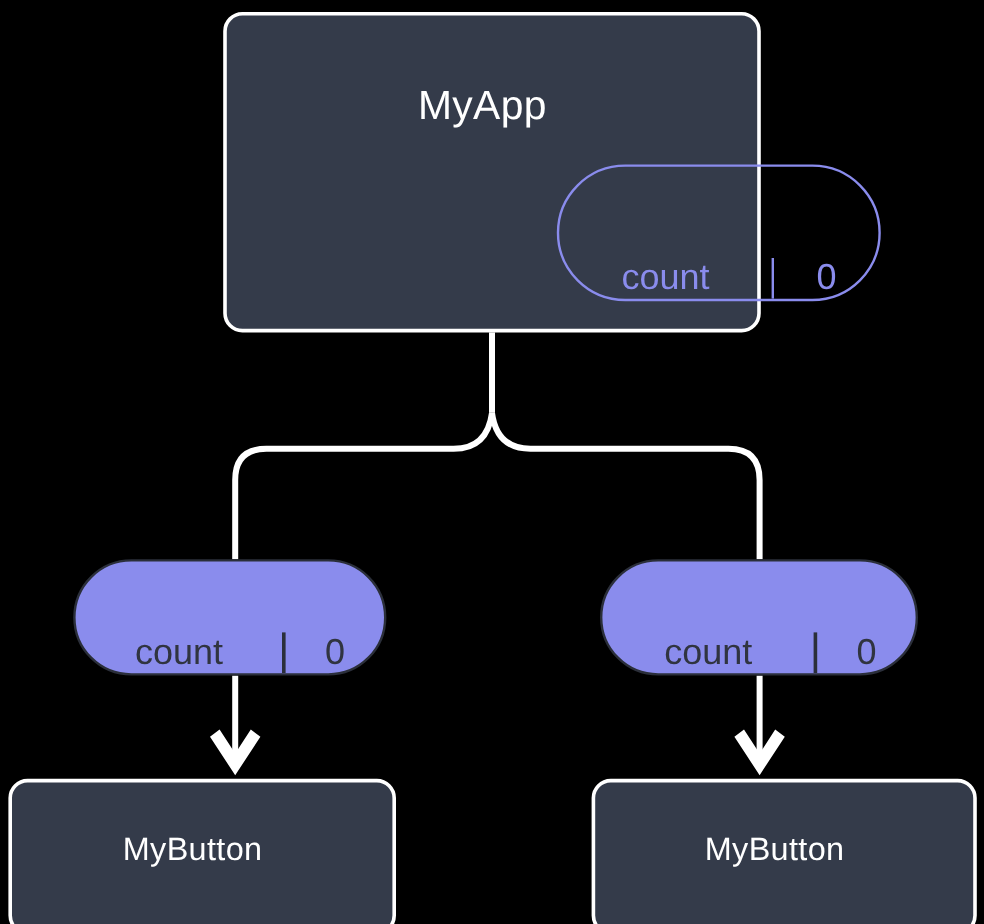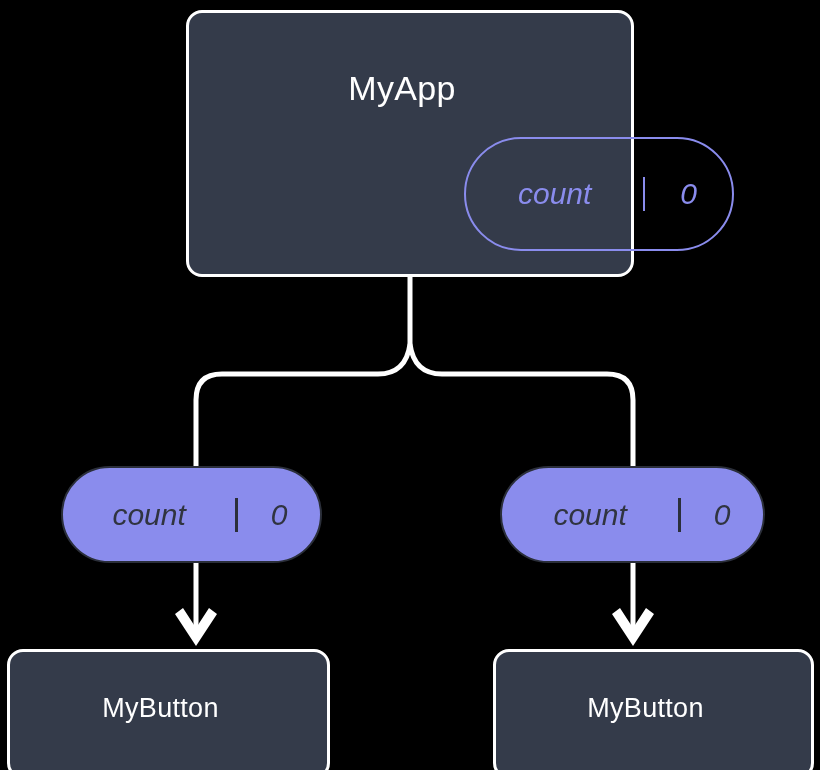--- a/index.html
+++ b/index.html
@@ -73,24 +73,23 @@
   .leaf-title {
     top: 41px;
     font-size: 27px;
   }
 
   
   .pill {
     position: absolute;
     box-sizing: border-box;
     display: flex;
-    align-items: center;
+    align-items: flex-end;
     border-radius: 999px;
     overflow: hidden;
-    font-style: italic;
   }
   .pill-key, .pill-val {
     display: flex;
     align-items: center;
     justify-content: center;
     box-sizing: border-box;
     font-size: 30px;
     font-weight: 400;
     white-space: nowrap;
   }

